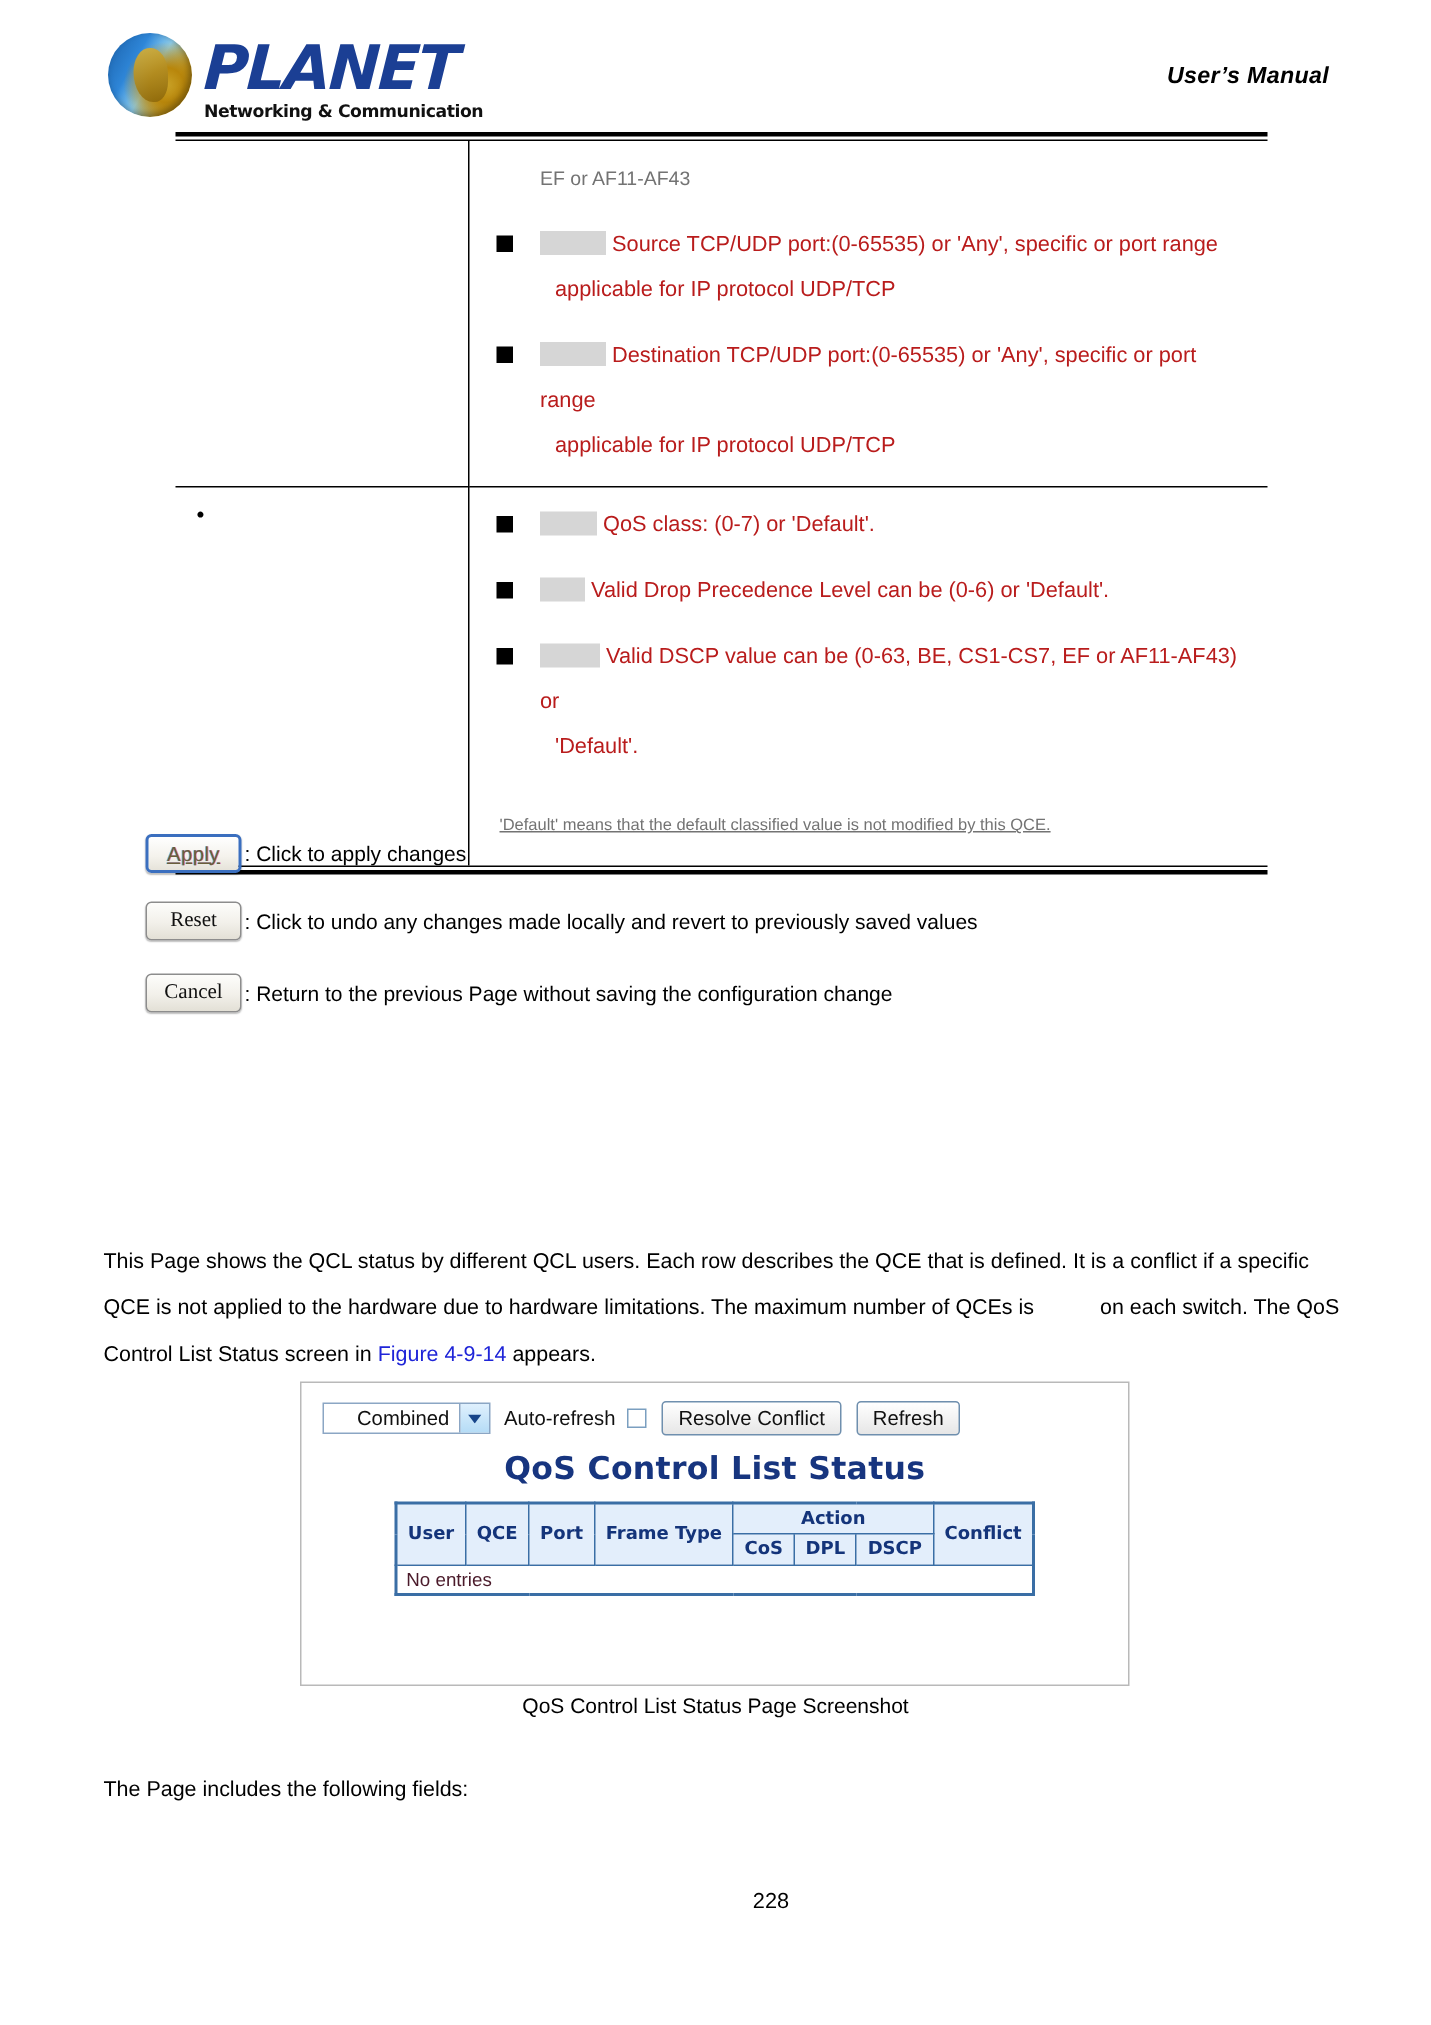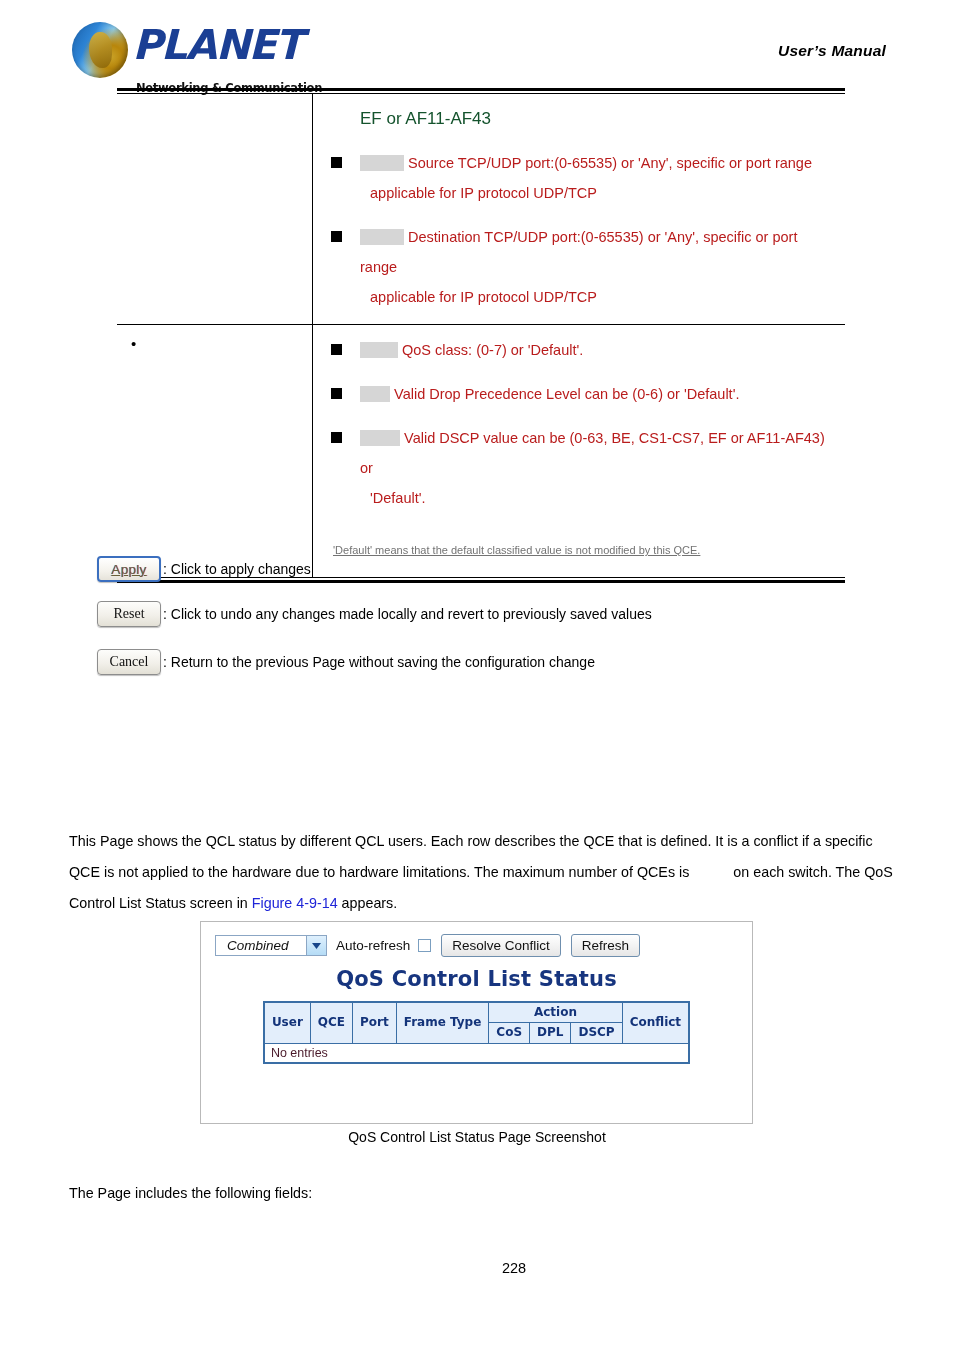--- a/index.html
+++ b/index.html
@@ -64,21 +64,21 @@
     line-height: 0.95;
     font-style: italic;
     transform: skewX(-3deg);
   }
   .logo-sub {
     font-family: "DejaVu Sans", sans-serif;
     font-weight: bold;
     font-size: 11.5px;
     color: #111111;
     letter-spacing: -0.3px;
-    margin-top: 16px;
+    margin-top: 2px;
   }
   .manual-label {
     position: absolute;
     right: 68px;
     top: 42px;
     font-family: "Liberation Sans", sans-serif;
     font-weight: bold;
     font-style: italic;
     font-size: 15.5px;
     color: #000;
@@ -125,23 +125,23 @@
     box-sizing: border-box;
     padding: 10px 8px 12px 10px;
   }
   .left-bullet {
     font-size: 15px;
     line-height: 1.2;
     color: #000;
   }
 
   .plain-line {
-    font-size: 17px;
+    font-size: 13px;
     line-height: 30px;
-    color: #14532d;
+    color: #737373;
     padding-left: 37px;
   }
   .bullet-item {
     display: block;
     font-size: 14.5px;
     line-height: 30px;
     color: #b91c1c;
     position: relative;
     padding-left: 37px;
     margin-top: 14px;
@@ -258,23 +258,22 @@
   .ddl {
     display: inline-flex;
     align-items: center;
     width: 112px;
     height: 21px;
     box-sizing: border-box;
     border: 1px solid #8ba6c4;
     background: #ffffff;
     font-size: 13.5px;
     color: #111;
-    padding-left: 11px;
+    padding-left: 22px;
     justify-content: space-between;
-    font-style: italic;
   }
   .ddl-label { line-height: 19px; }
   .ddl-arrow {
     width: 19px;
     height: 19px;
     background: linear-gradient(180deg, #dff0fd 0%, #b5dcf6 100%);
     border-left: 1px solid #8ba6c4;
     display: flex;
     align-items: center;
     justify-content: center;

